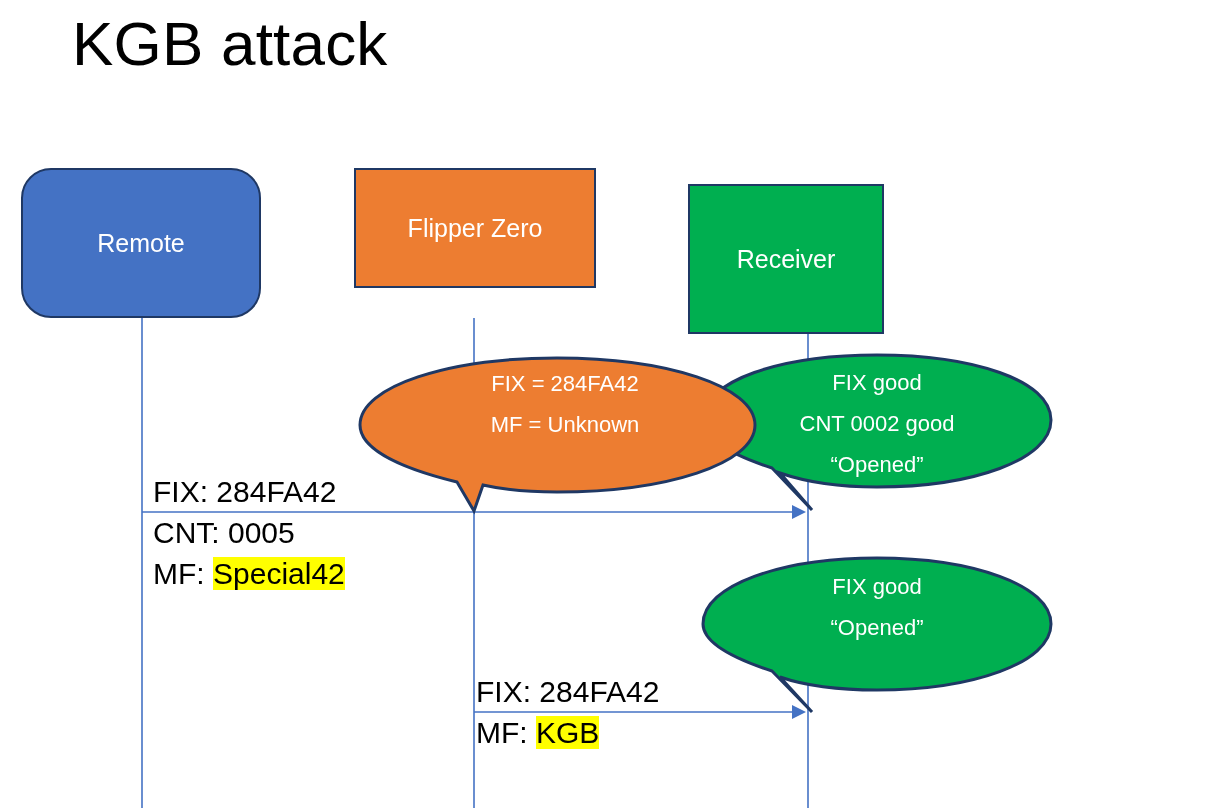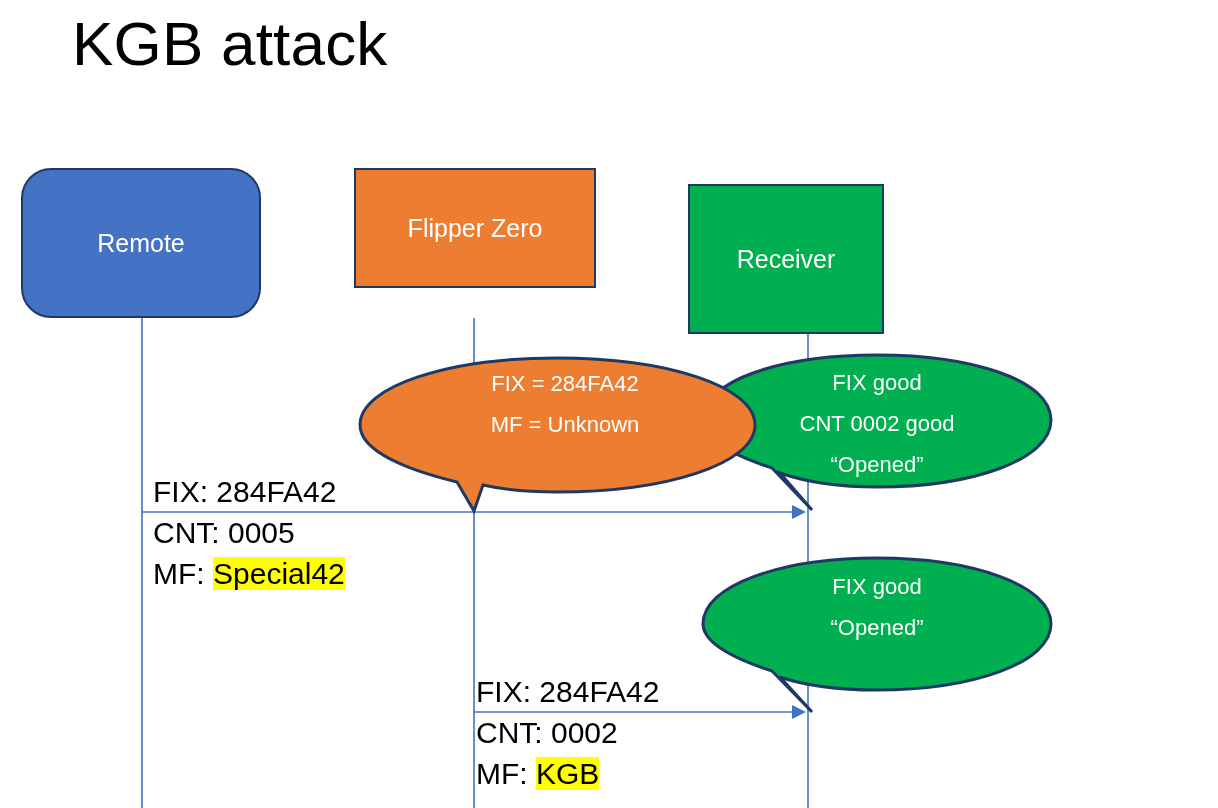--- a/index.html
+++ b/index.html
@@ -157,17 +157,16 @@
   </div>
 
   <div class="msg-label" id="msg1-label">
     <span class="msg-line"><span>FIX: </span><span>284FA42</span></span>
     <span class="msg-line"><span>CNT: </span><span>0005</span></span>
     <span class="msg-line"><span>MF: </span><span class="hl">Special42</span></span>
   </div>
 
   <div class="msg-label" id="msg2-label">
     <span class="msg-line"><span>FIX: </span><span>284FA42</span></span>
-    <span class="msg-line"><span>CNT: </span><span>0002</span></span>
     <span class="msg-line"><span>MF: </span><span class="hl">KGB</span></span>
   </div>
 
 </div>
 
 </body></html>

